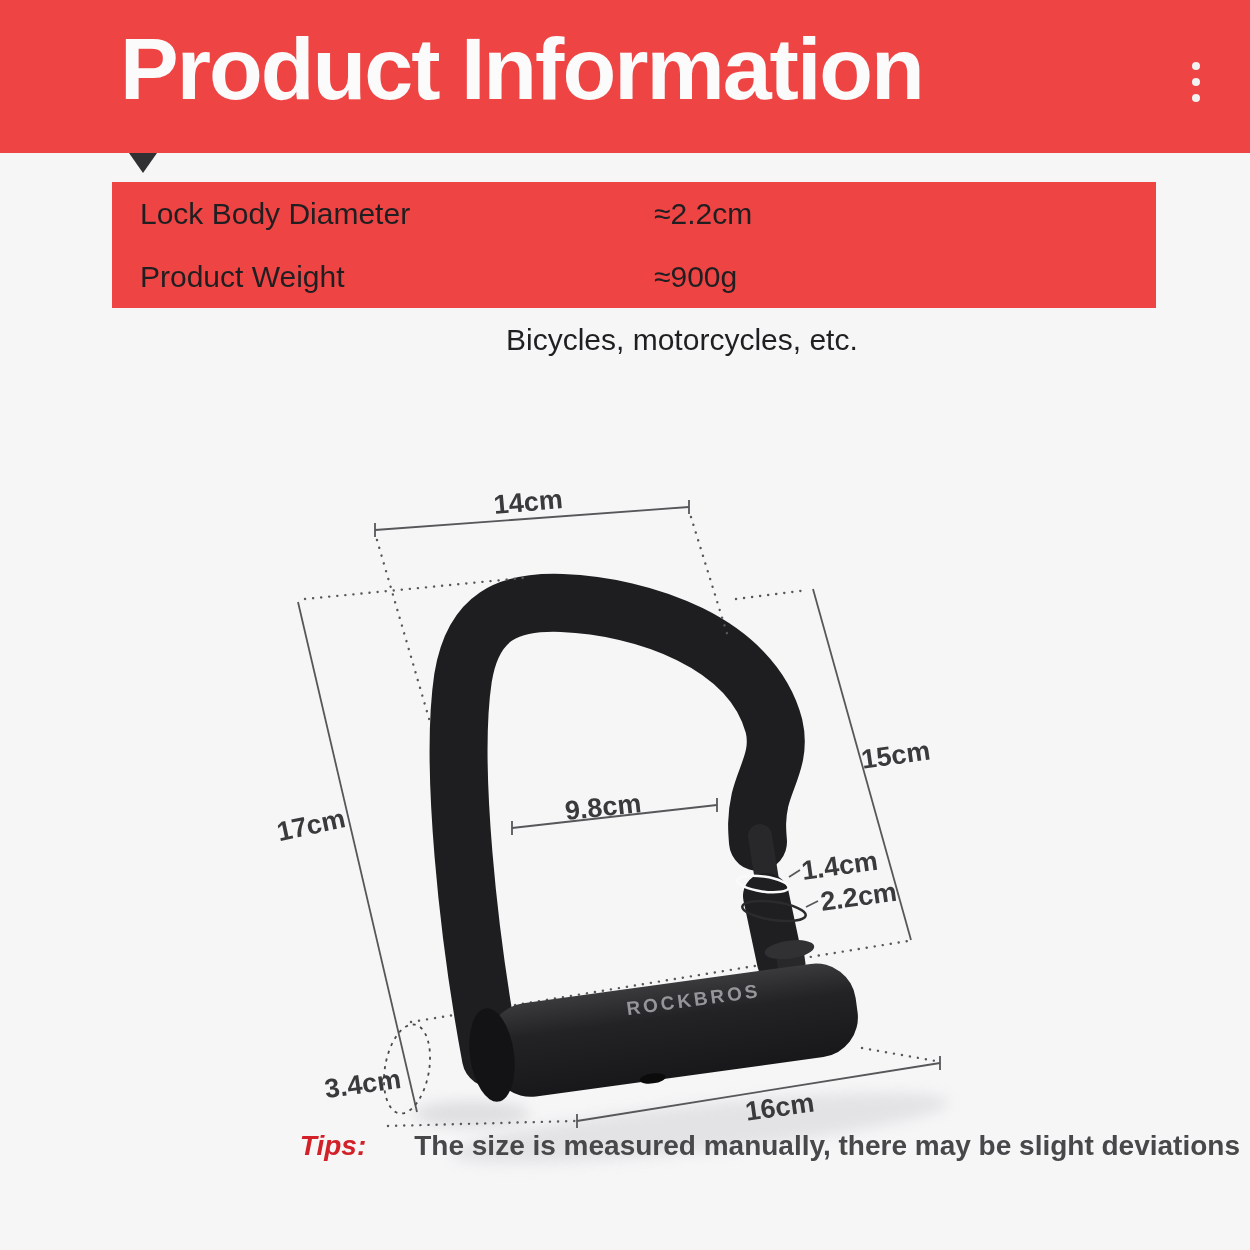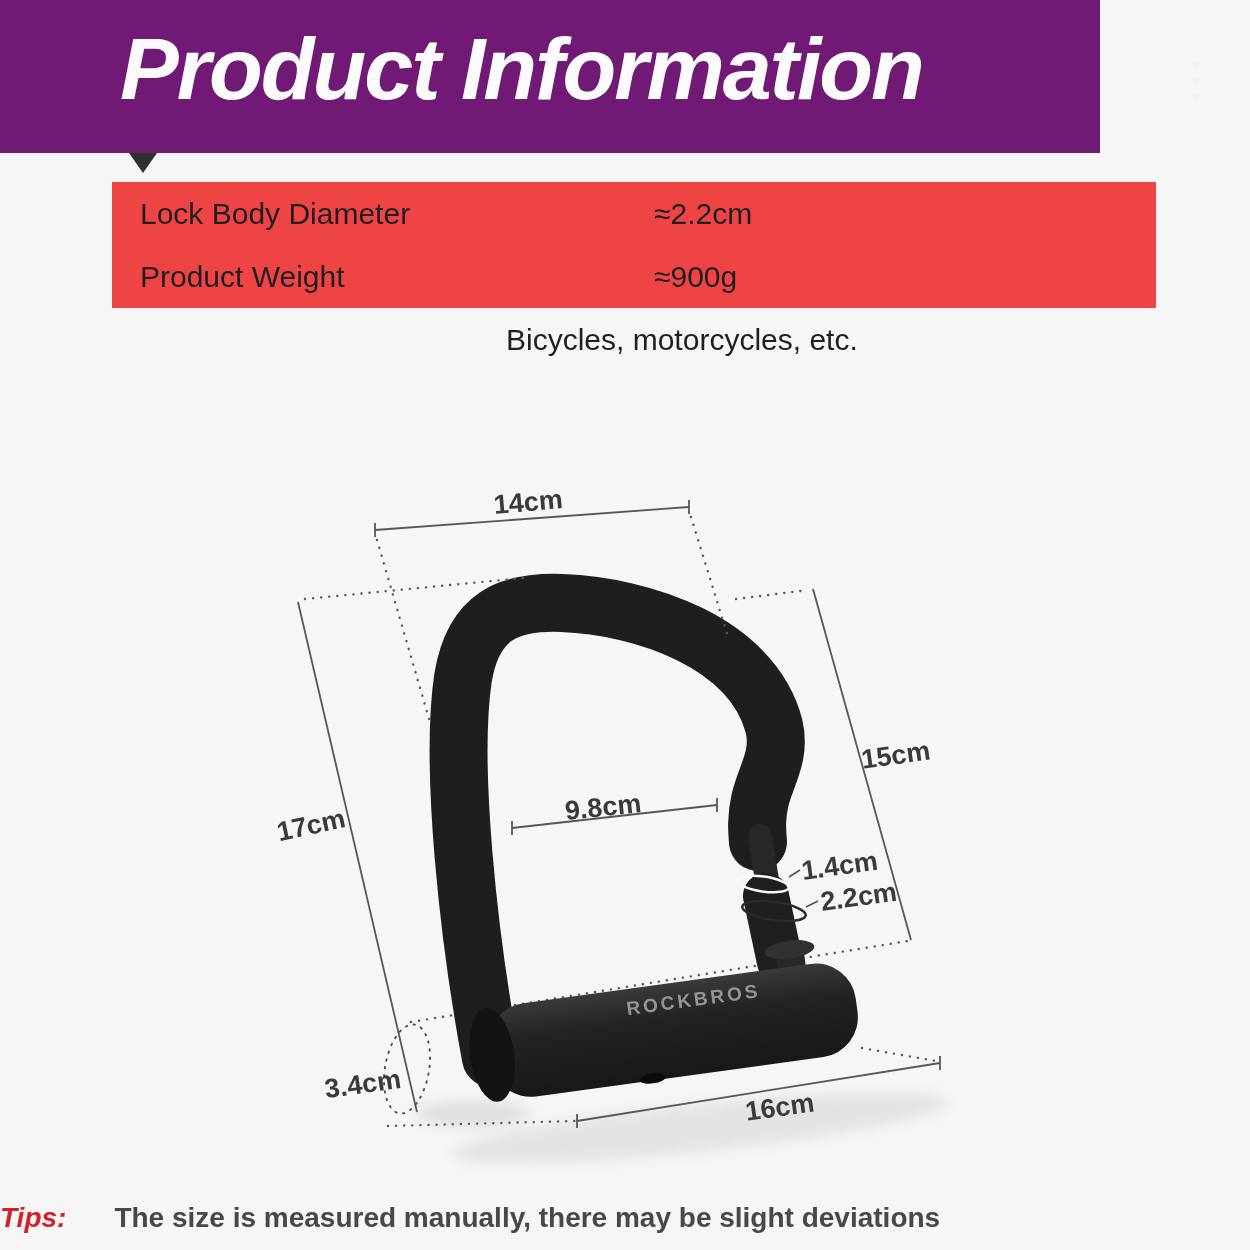--- a/index.html
+++ b/index.html
@@ -3,23 +3,22 @@
 <meta charset="utf-8">
 <style>
   html,body{margin:0;padding:0;}
   body{
     width:1250px;height:1250px;position:relative;overflow:hidden;
     background:#f6f6f7;
     font-family:"Liberation Sans","DejaVu Sans",sans-serif;
   }
   
   .header{
-    position:absolute;left:0;top:0;width:1100px;height:153px;
-    background:#701a75;
-    font-style:italic;
+    position:absolute;left:0;top:0;width:1250px;height:153px;
+    background:#ef4444;
   }
   .header-title{
     position:absolute;left:120px;top:18px;
     font-size:88px;font-weight:900;letter-spacing:-2px;
     color:#fbfbfb;white-space:nowrap;
   }
   .kebab{
     position:absolute;left:1189px;top:62px;width:14px;height:40px;
     display:flex;flex-direction:column;justify-content:space-between;align-items:center;
   }
@@ -43,22 +42,22 @@
     font-size:27px;font-weight:bold;fill:#3a3a3c;
   }
   .dim-solid{stroke:#57575a;stroke-width:1.8;fill:none;}
   .dim-dot{stroke:#58585a;stroke-width:2.4;fill:none;stroke-linecap:round;stroke-dasharray:0.1 8;}
   .dim-dash-ellipse{stroke:#48484a;stroke-width:1.8;fill:none;stroke-dasharray:3 5;}
   .brand-text{
     font-size:19px;font-weight:bold;letter-spacing:3px;fill:#95959a;
   }
   
   .tips-row{
-    position:absolute;left:0;top:1202px;width:1240px;
-    display:flex;justify-content:flex-start;align-items:baseline;gap:8px;
+    position:absolute;left:0;top:1130px;width:1240px;
+    display:flex;justify-content:flex-end;align-items:baseline;gap:8px;
     font-size:28px;
   }
   .tips-label{color:#d22128;font-weight:bold;font-style:italic;}
   .tips-text{color:#48484a;font-weight:bold;margin-left:40px;}
 </style>
 </head>
 <body>
 
 <div class="header">
   <div class="header-title">Product Information</div>

